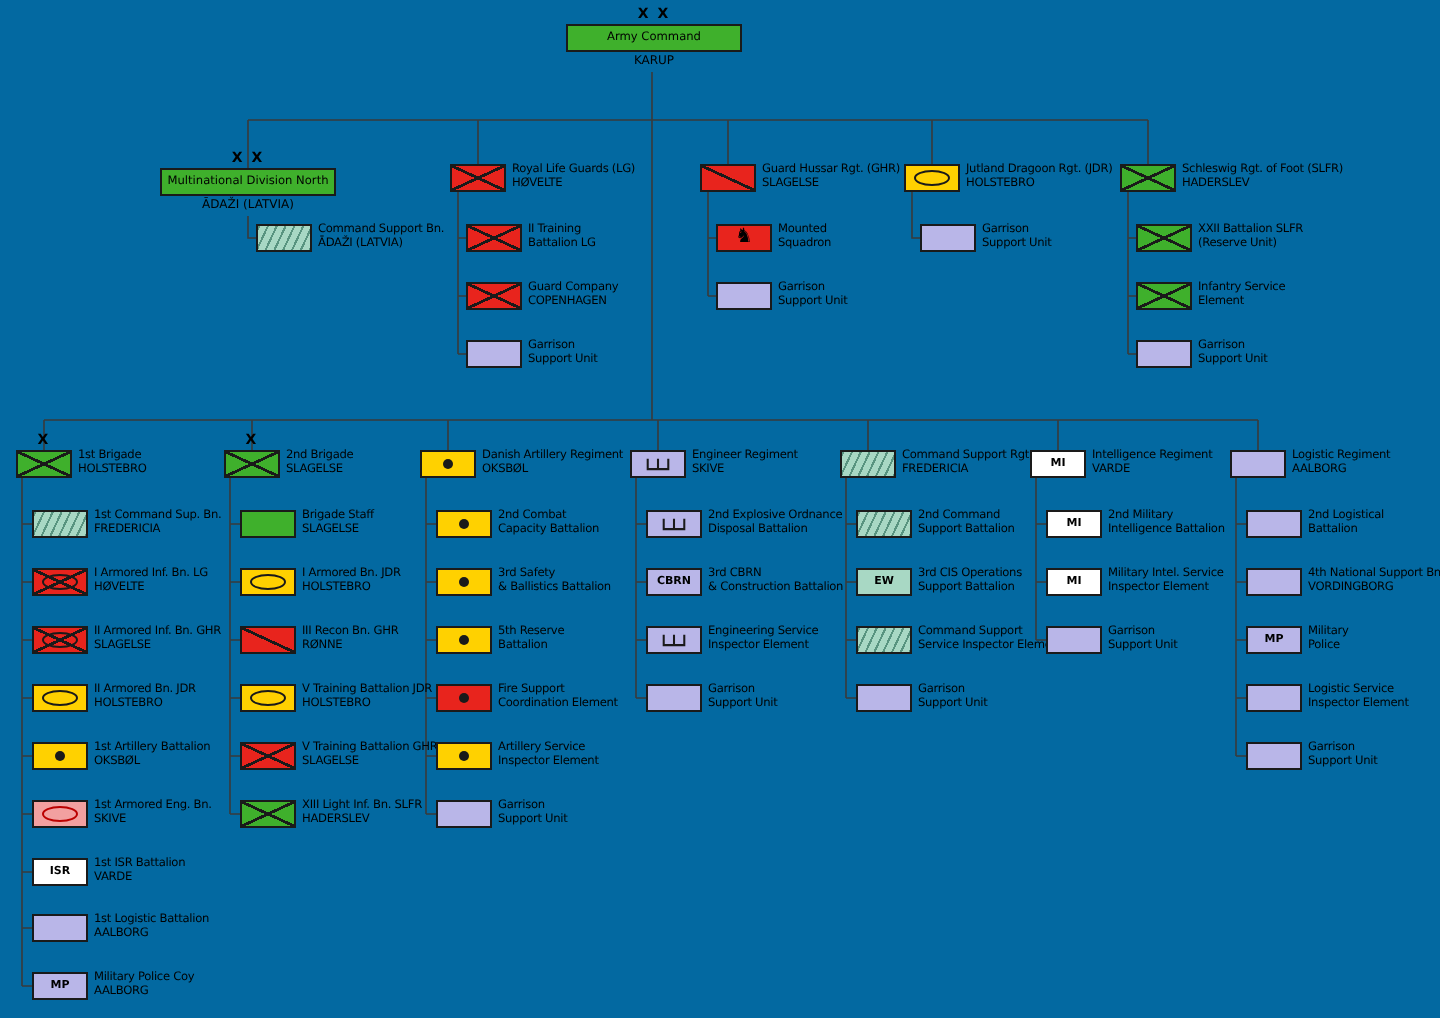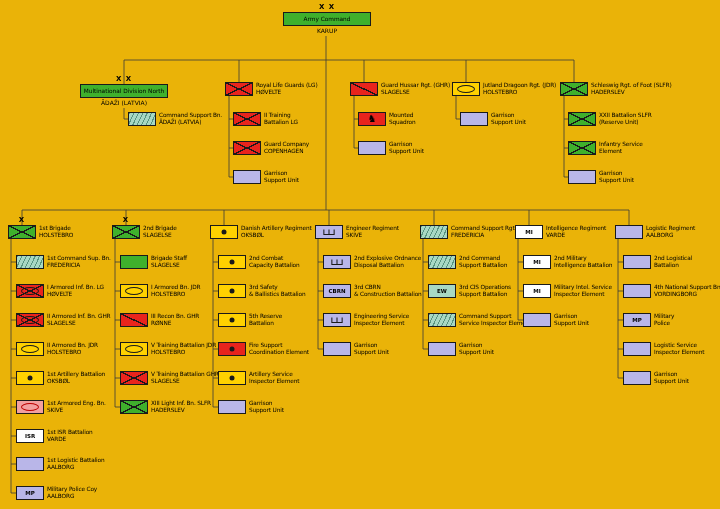--- a/index.html
+++ b/index.html
@@ -1,16 +1,16 @@
 <!DOCTYPE html>
 <html><head>
 <meta charset="utf-8">
 <style>
   html,body{margin:0;padding:0;background:#fff;}
-  .stage{position:relative;width:720px;height:509px;background:#eab308;overflow:hidden;
+  .stage{position:relative;width:720px;height:509px;background:#0369a1;overflow:hidden;
          font-family:"DejaVu Sans", sans-serif;color:#000;}
   svg.wires{position:absolute;left:0;top:0;pointer-events:none;}
   .node{position:absolute;display:flex;align-items:center;gap:3px;height:14px;}
   .sym{position:relative;width:28px;height:14px;border:1px solid #1a1a1a;box-sizing:border-box;flex:none;}
   .bg-grn{background-color:#3fb02c;}
   .bg-red{background-color:#e8241d;}
   .bg-yel{background-color:#ffd100;}
   .bg-teal{background-color:#a8d8c4;}
   .bg-lav{background-color:#b9b6e8;}
   .bg-pink{background-color:#f2a0a0;}

